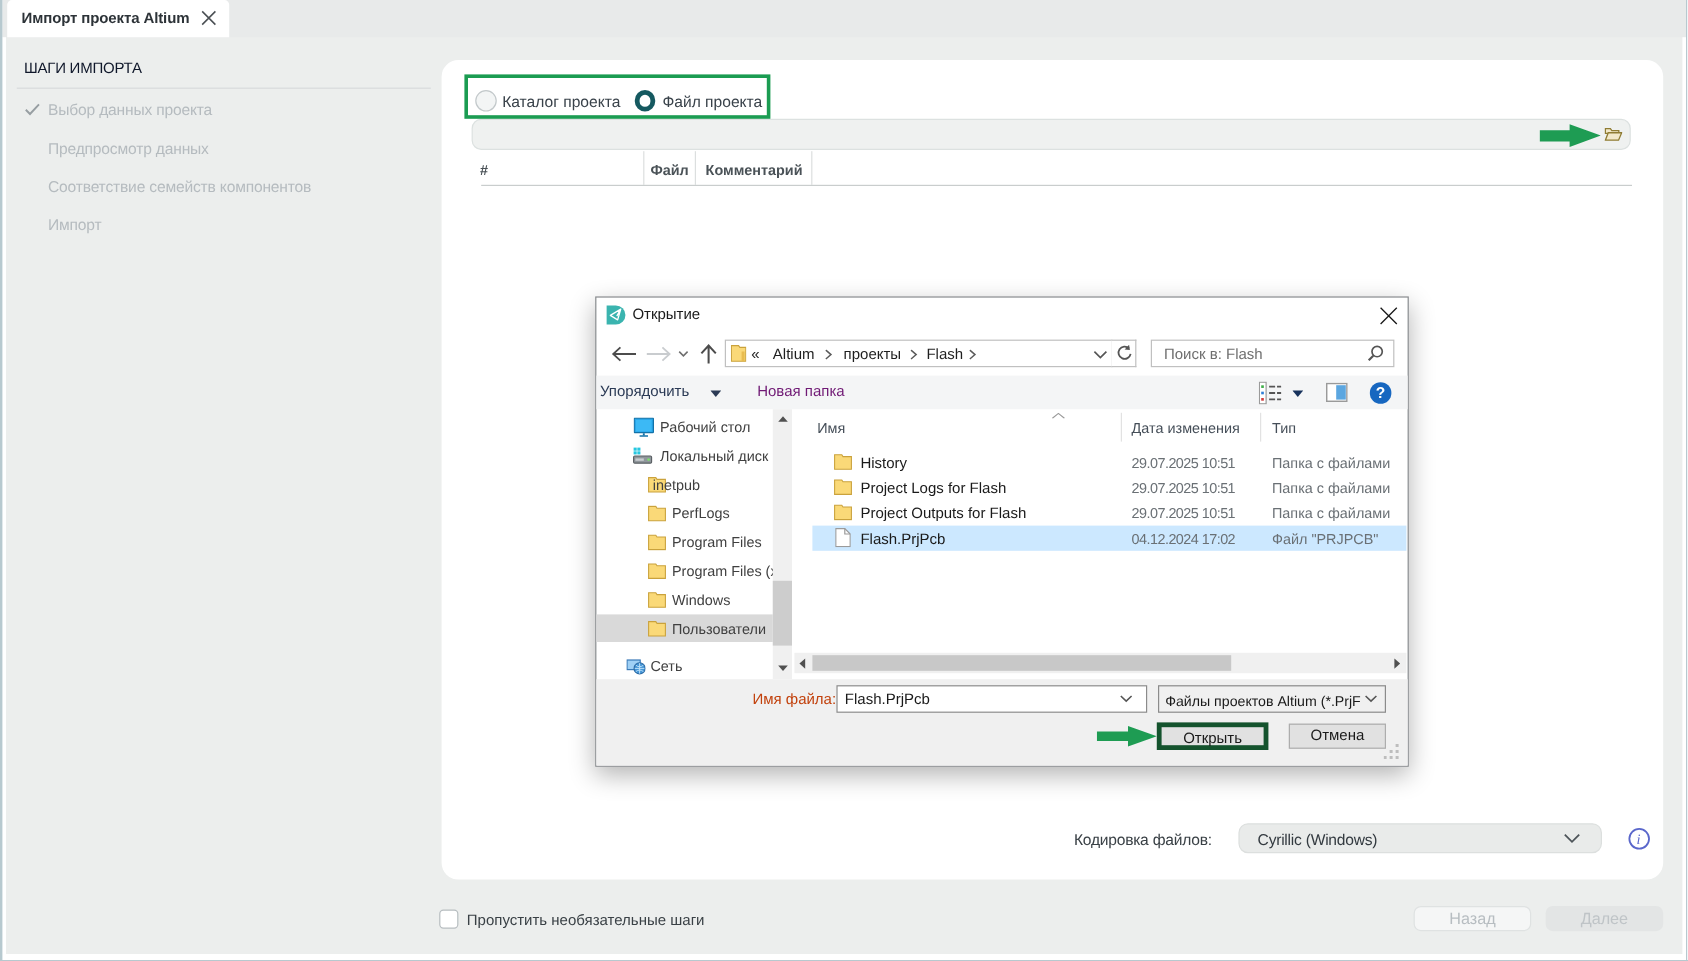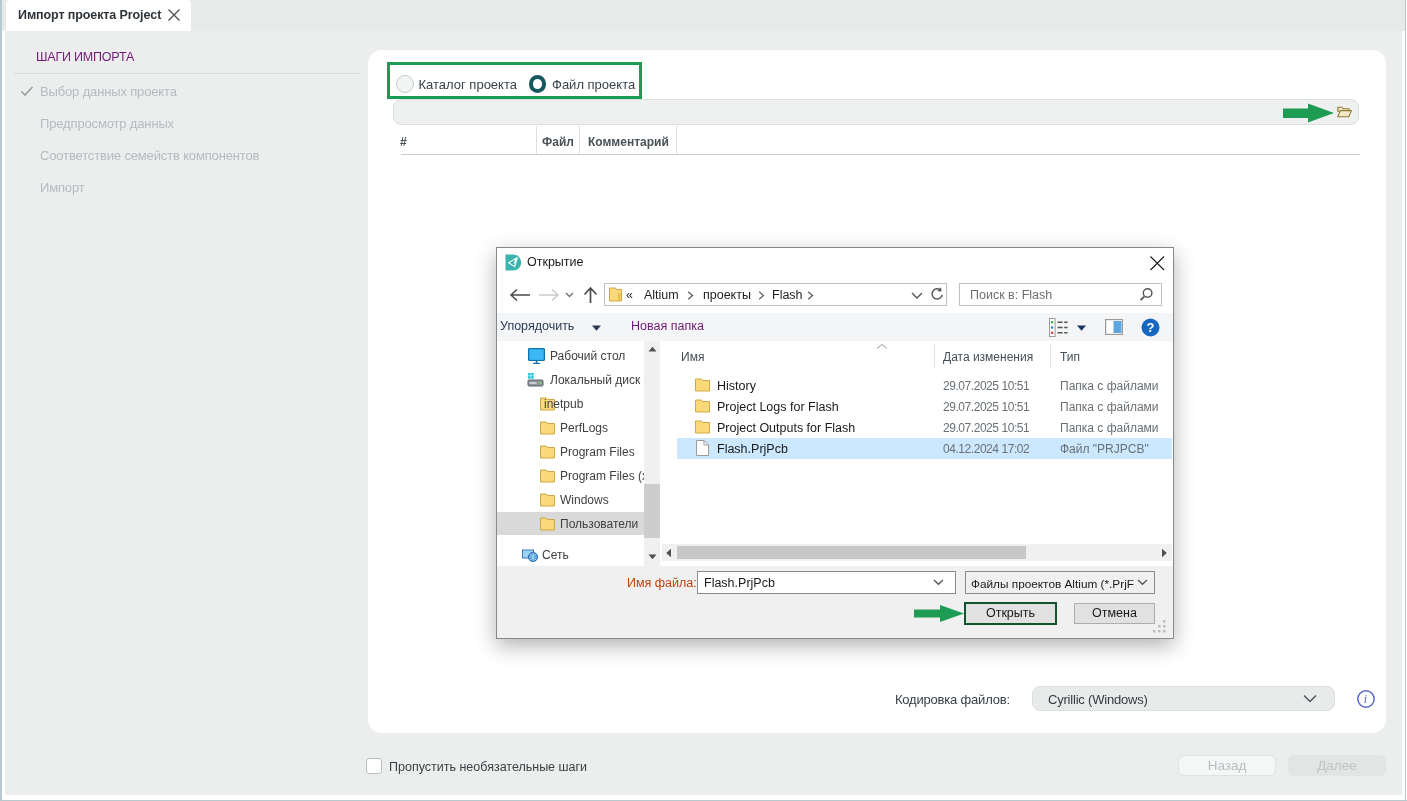--- a/index.html
+++ b/index.html
@@ -11,21 +11,21 @@
 #frameL{left:0;top:0;width:1.5px;height:801px;background:#b7c9cf}
 #frameR{left:1404.5px;top:0;width:1.5px;height:801px;background:#b7c9cf}
 #frameB{left:0;top:799.5px;width:1407px;height:1.5px;background:#b7c9cf}
 #bgmain{left:4.5px;top:0;width:1397.5px;height:795px;background:#eceeed}
 
 #tabbar{left:1.5px;top:0;width:1403px;height:31px;background:#e8eaea}
 #tab{left:6px;top:0;width:185px;height:31px;background:#fff;border-radius:4px 4px 0 0}
 #tabtext{left:18px;top:8px;font-size:12.5px;font-weight:bold;color:#2d3338;letter-spacing:-.1px}
 #tabx{left:167px;top:8px;width:14px;height:14px}
 
-#sbtitle{left:36px;top:50px;font-size:12.5px;color:#701a75;letter-spacing:-.2px}
+#sbtitle{left:20px;top:50px;font-size:12.5px;color:#0f172a;letter-spacing:-.2px}
 #sbline{left:14px;top:73px;width:345px;height:1px;background:#d7dadb}
 .sbitem{font-size:13px;color:#b5bbbf;letter-spacing:-.15px}
 
 #panel{left:368px;top:50px;width:1018px;height:683px;background:#fff;border-radius:14px}
 #greenbox{left:387px;top:62px;width:255px;height:37px;border:3px solid #1b9c52;background:#fff}
 #radio1{left:396px;top:75px;width:18px;height:18px;border-radius:50%;border:1.5px solid #c3c9cb;background:#f3f5f5}
 #radio2{left:528.5px;top:75px;width:17.5px;height:17.5px;border-radius:50%;border:4.8px solid #155960;background:#fff}
 #rlab1{left:418.5px;top:77px;font-size:13px;color:#39424a}
 #rlab2{left:552px;top:77px;font-size:13px;color:#39424a}
 #fileinput{left:393px;top:99px;width:966px;height:26px;background:#eff1f0;border:1px solid #dce1e0;border-radius:8px}
@@ -72,36 +72,36 @@
 .fname{font-size:12.5px;color:#1a1a1a}
 .fmeta{font-size:12px;color:#6a7075}
 .fdate{font-size:12px;color:#6a7075;letter-spacing:-.45px}
 
 #dfoot{left:497px;top:566px;width:676px;height:72px;background:#f0f0f0}
 #fnlab{left:627px;top:576px;font-size:12.5px;color:#c2410c}
 #fncombo{left:697px;top:571px;width:259px;height:23px;border:1px solid #8b8b8b;background:#fff}
 #fntext{left:704px;top:576px;font-size:12.5px;color:#1a1a1a}
 #ftcombo{left:965px;top:571px;width:190px;height:23px;border:1px solid #8b8b8b;background:#f0f0f0}
 #fttext{left:971px;top:577px;font-size:11.8px;color:#1a1a1a;width:166px;overflow:hidden;white-space:nowrap}
-#btnopen{left:964px;top:602px;width:93px;height:23px;background:#e1e1e1;border:2px solid #14532d;font-size:12.5px;color:#1a1a1a;text-align:center;line-height:19px}
+#btnopen{left:964px;top:602px;width:93px;height:23px;background:#e1e1e1;border:4px solid #14532d;font-size:12.5px;color:#1a1a1a;text-align:center;line-height:19px}
 #btncancel{left:1074px;top:603px;width:81px;height:21px;background:#e1e1e1;border:1px solid #adadad;font-size:12.5px;color:#1a1a1a;text-align:center;line-height:19px}
 </style>
 </head>
 <body>
 <svg width="0" height="0" style="position:absolute">
     <defs>
 <g id="fold">
         <path d="M0.5 1 h6 l1 1.5 H14.5 V13 H0.5 Z" fill="#fad978" stroke="#caa23c" stroke-width="0.9"></path>
       </g>
 </defs>
   </svg>
 <div class="a" id="bgmain"></div>
 <div class="a" id="tabbar"></div>
 <div class="a" id="tab"></div>
-<div class="a" id="tabtext">Импорт проекта Project</div>
+<div class="a" id="tabtext">Импорт проекта Altium</div>
 <div class="a" id="tabx">
     <svg width="14" height="14">
       <path d="M1.5 1.5 L12.5 12.5 M12.5 1.5 L1.5 12.5" stroke="#4a4f53" stroke-width="1.3"></path>
     </svg>
   </div>
 <div class="a" id="frameL"></div>
 <div class="a" id="frameR"></div>
 <div class="a" id="frameB"></div>
 
 <div class="a" id="sbtitle">ШАГИ ИМПОРТА</div>

